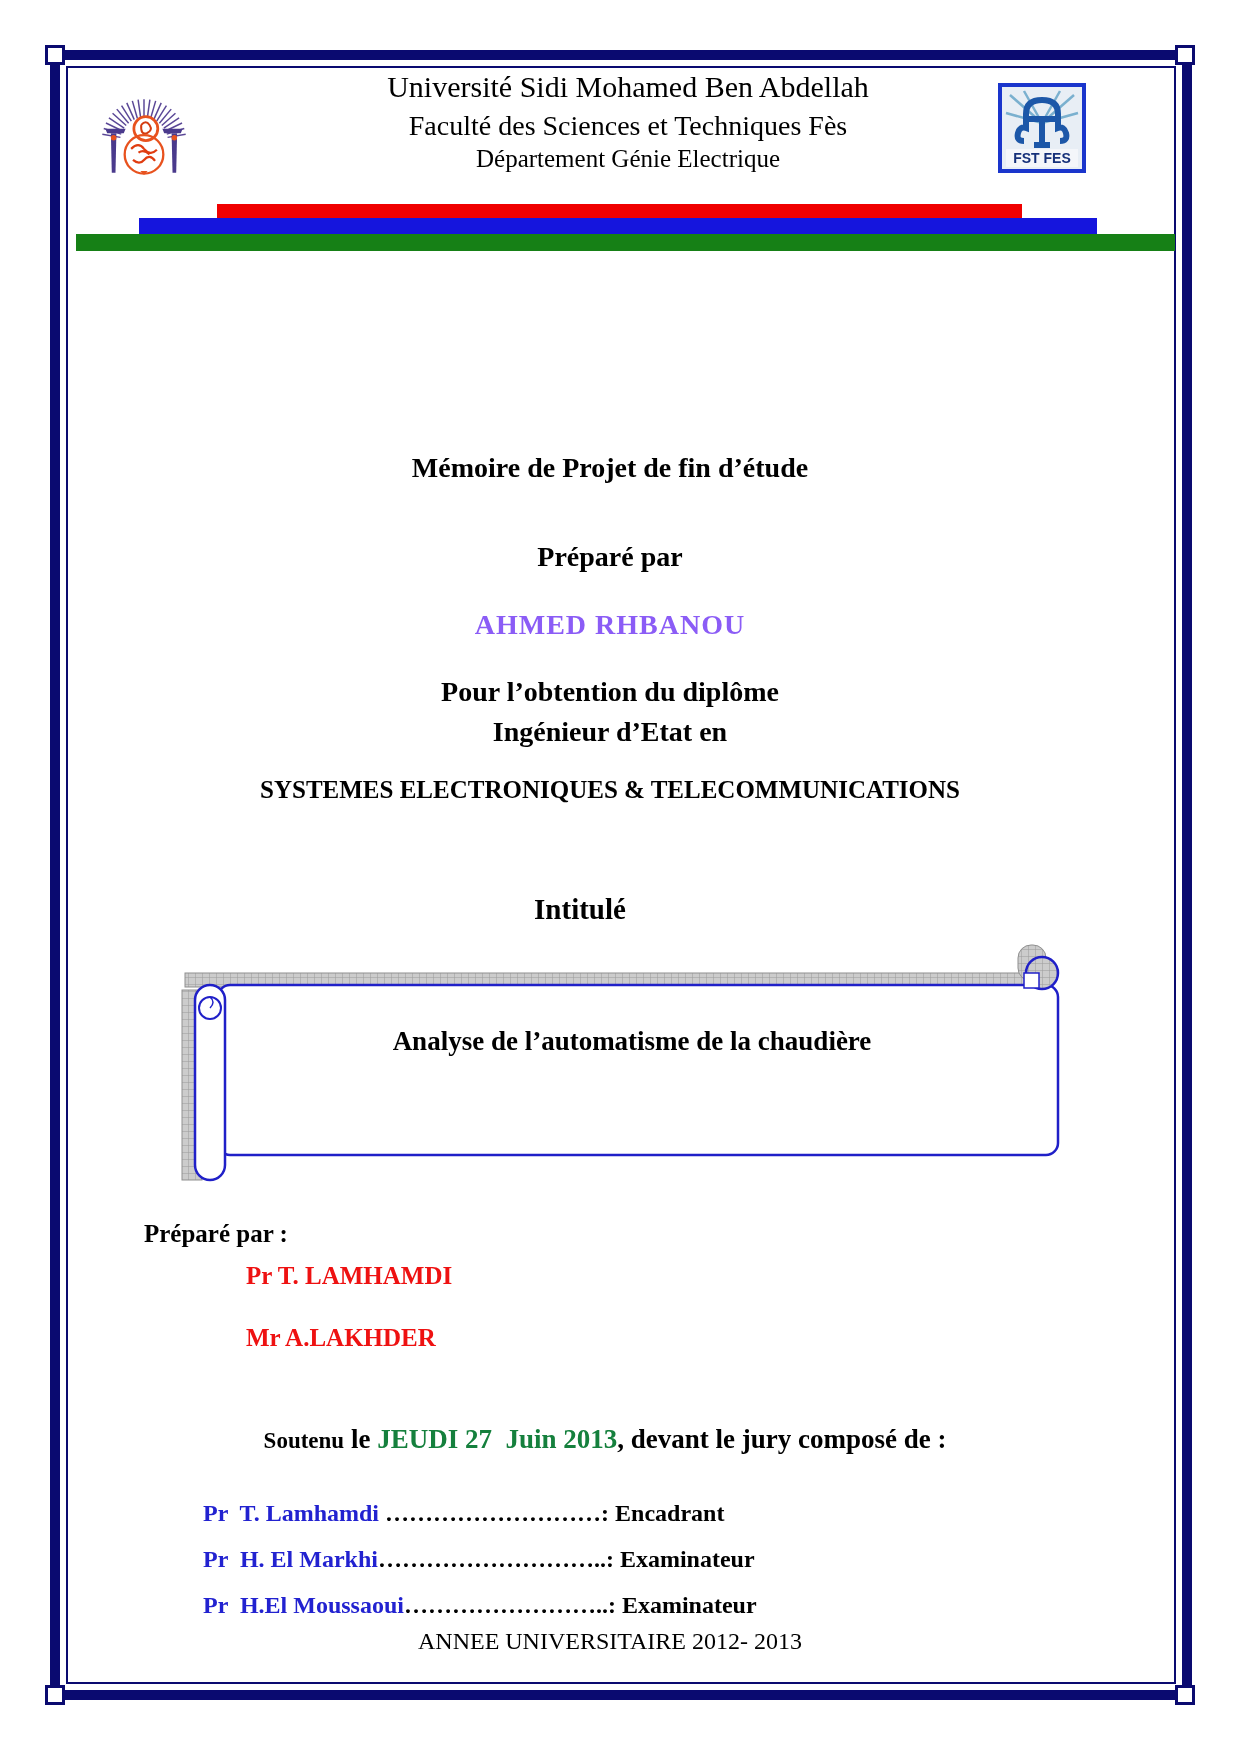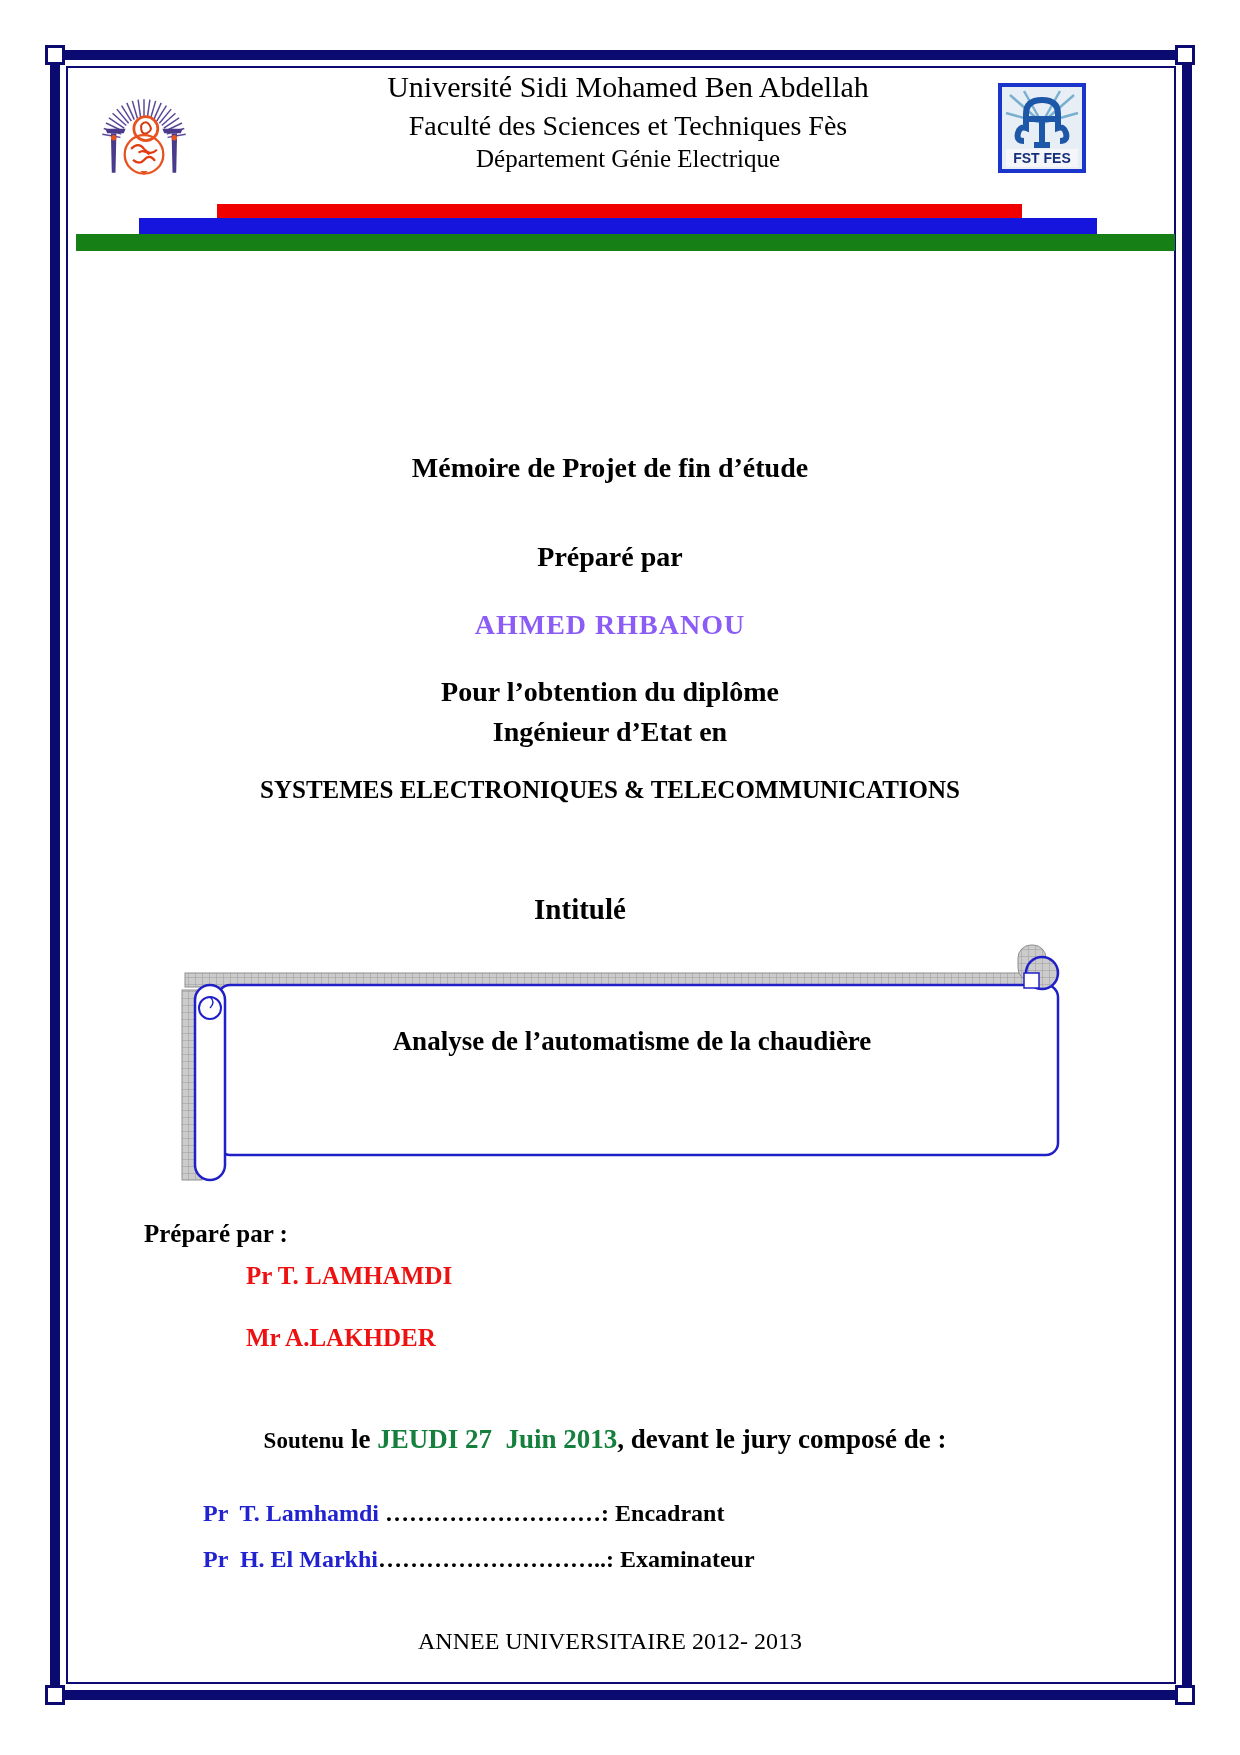--- a/index.html
+++ b/index.html
@@ -167,17 +167,18 @@
 
   <div class="encadre">Préparé par :</div>
   <div class="sup1">Pr T. LAMHAMDI</div>
   <div class="sup2">Mr A.LAKHDER</div>
 
   <div class="soutenu"><span class="small">Soutenu</span><span> le </span><span class="red">JEUDI 27  Juin 2013</span><span>, devant le jury composé de :</span></div>
 
   <div class="jury">
     <div class="jury-row"><span class="jury-name">Pr  T. Lamhamdi </span><span>………………………</span><span>: Encadrant</span></div>
     <div class="jury-row"><span class="jury-name">Pr  H. El Markhi</span><span>………………………..</span><span>: Examinateur</span></div>
+    <div class="jury-row"><span class="jury-name">Pr  H.El Moussaoui</span><span>……………………..</span><span>: Examinateur</span></div>
   </div>
 
   <div class="footer">ANNEE UNIVERSITAIRE 2012- 2013</div>
 
 </div>
 
 </body></html>

